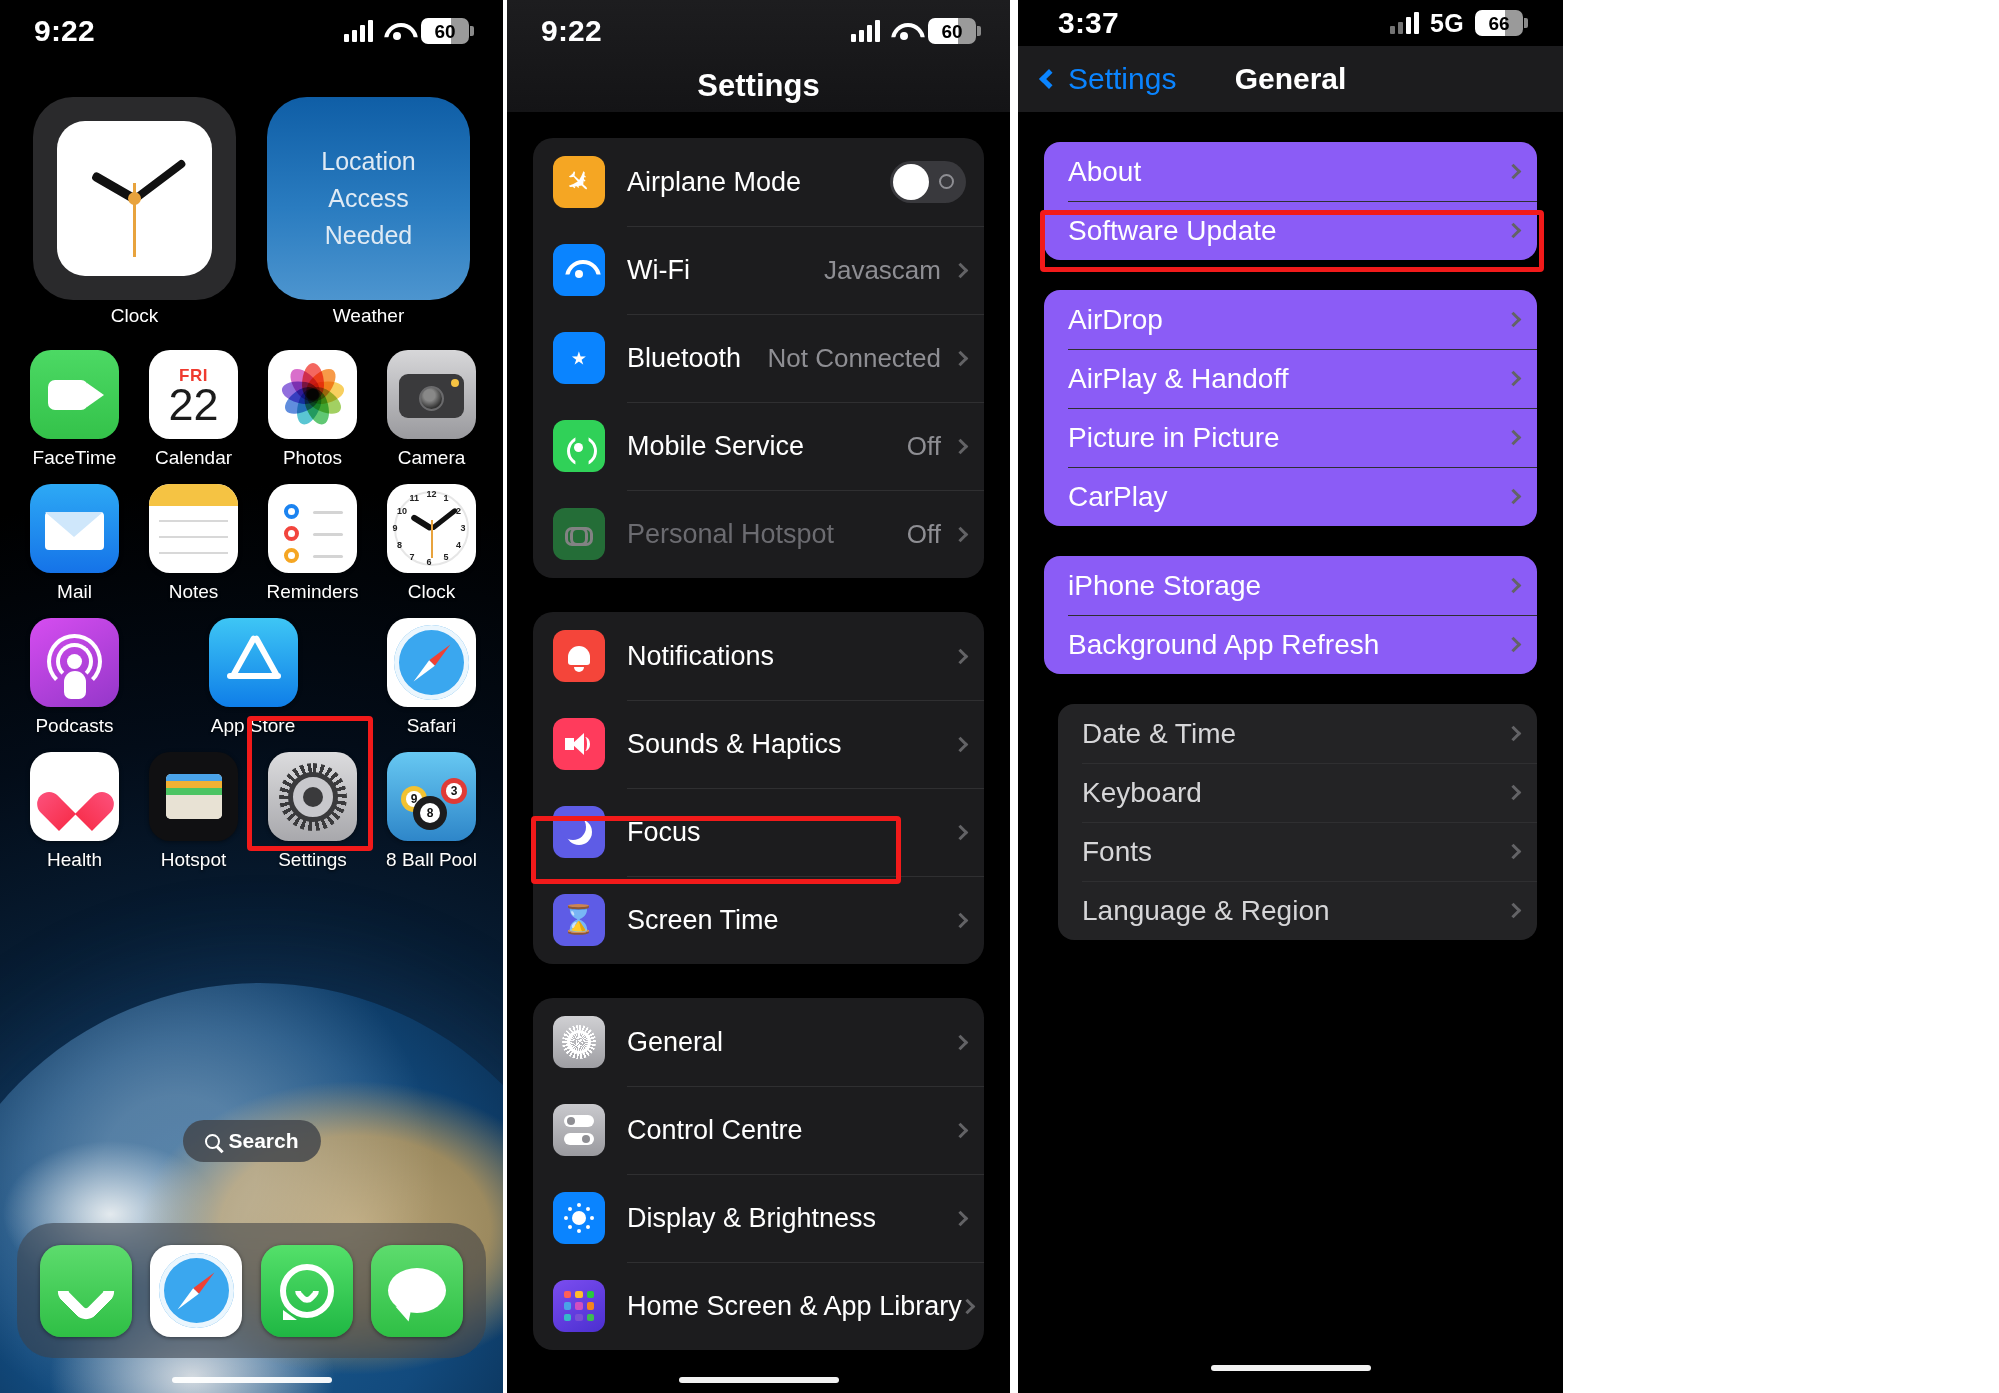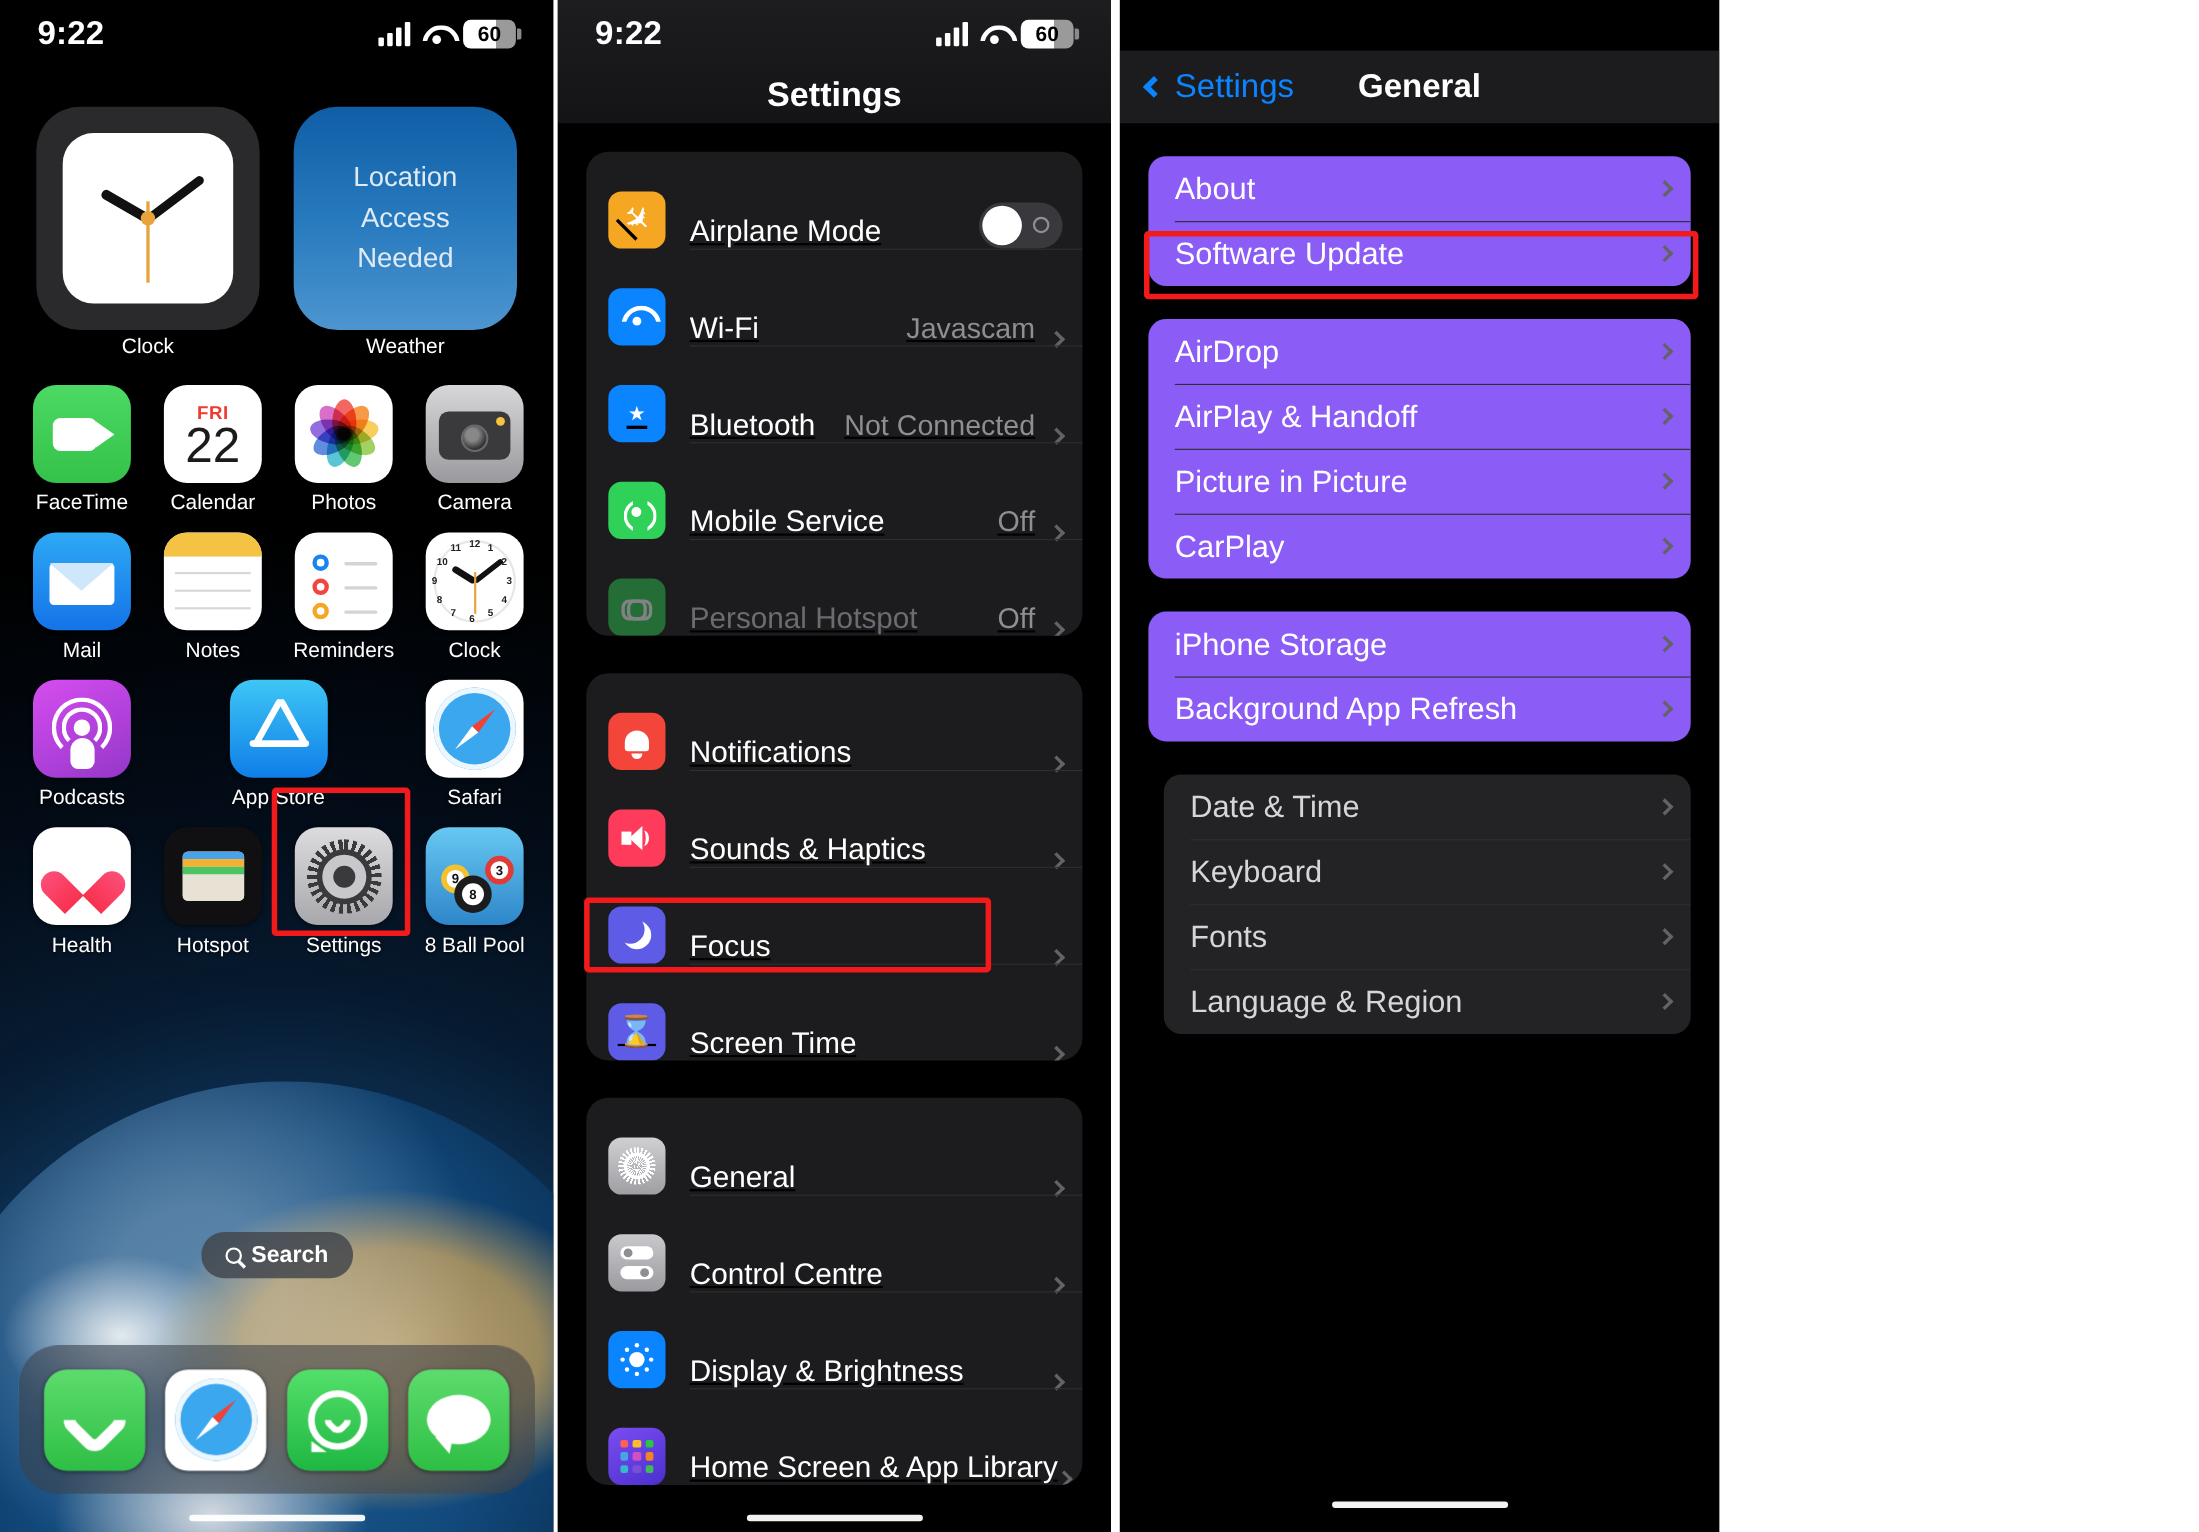--- a/index.html
+++ b/index.html
@@ -208,21 +208,21 @@
     position:absolute; top:0; left:0; right:0; height:112px; z-index:15;
     background: linear-gradient(180deg,#1d1d1f 0%, #141416 100%);
   }
   .nav-title {
     position:absolute; top:68px; left:0; right:0; text-align:center;
     color:#fff; font-size:31px; font-weight:700; z-index:16;
   }
   .scroll { position:absolute; top:112px; left:0; right:0; bottom:0; background:#000; overflow:hidden; }
 
   .group { margin: 0 26px 34px 26px; background:#1c1c1e; border-radius:20px; overflow:hidden; }
-  .row { display:flex; align-items:flex-end; height:88px; padding: 0 18px 0 20px; position:relative;text-decoration:underline; }
+  .row { display:flex; align-items:center; height:88px; padding: 0 18px 0 20px; position:relative; }
   .row + .row::before {
     content:''; position:absolute; left:94px; right:0; top:0; height:1px; background:#2f2f31;
   }
   .row .rowicon { width:52px; height:52px; border-radius:12px; flex:0 0 52px; position:relative; overflow:hidden;
     display:flex; align-items:center; justify-content:center; }
   .row .rowlabel { margin-left:22px; color:#fff; font-size:27px; flex:1; white-space:nowrap; }
   .row .rowvalue { color:#8e8e93; font-size:26px; margin-right:14px; white-space:nowrap; }
   .row.dimmed .rowlabel { color:#6b6b70; }
   .row.dimmed .rowicon { opacity:.45; }
   .chev { width:11px; height:11px; border-right:3px solid #636366; border-bottom:3px solid #636366;
@@ -687,20 +687,38 @@
       </div>
     </div>
 
     <div class="hl-box" style="left:24px; top:816px; width:370px; height:68px;"></div>
     <div class="home-ind"></div>
   </div>
 
   <div class="gap"></div>
 
   <div class="panel p3">
+    <div class="statusbar" style="height:46px; padding:0 40px;">
+      <div class="sb-time">3:37</div>
+      <div class="sb-right">
+        <div class="sig dim">
+            <i></i>
+            <i></i>
+            <i></i>
+            <i></i>
+          </div>
+        <div class="net5g">5G</div>
+        <div class="batt split">
+          <div class="shell">
+              <span class="num">66</span>
+            </div>
+          <div class="nub"></div>
+        </div>
+      </div>
+    </div>
 
     <div class="nav3">
       <div class="t3">General</div>
       <div class="back">
         <div class="backchev"></div>
         <div class="backtext">Settings</div>
       </div>
     </div>
 
     <div class="scroll3">

